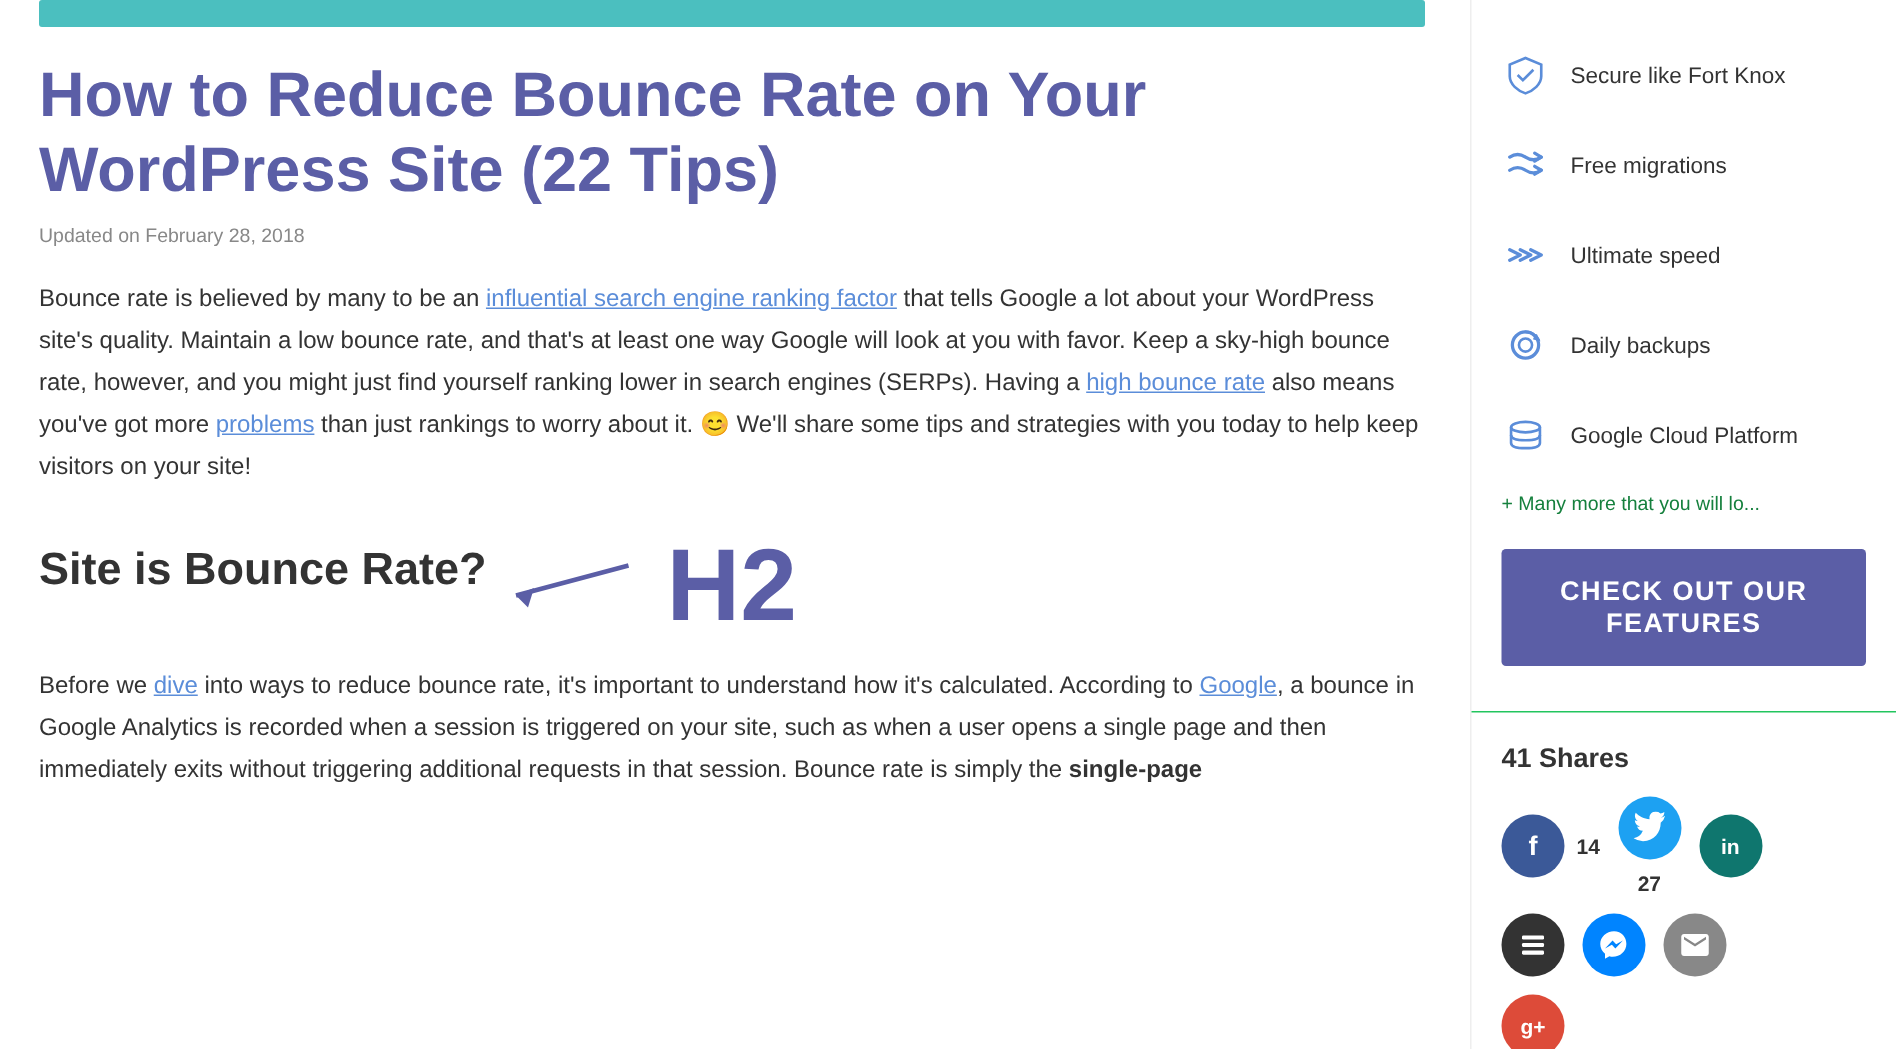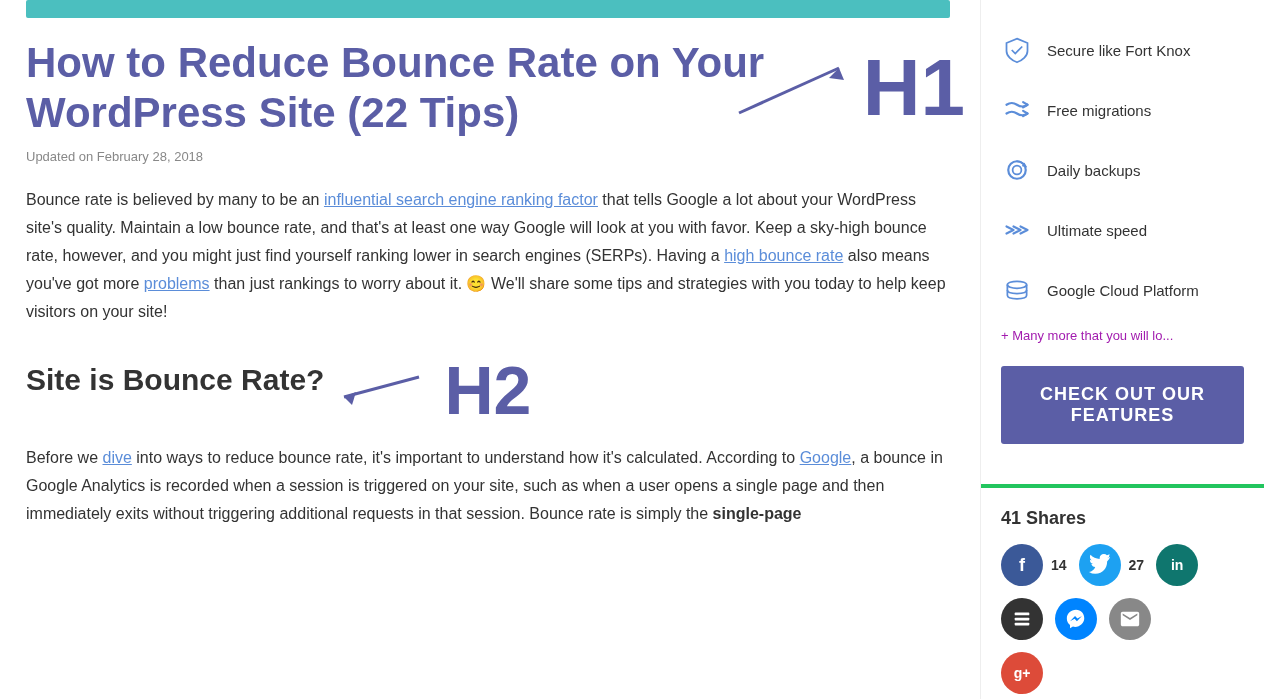--- a/index.html
+++ b/index.html
@@ -79,22 +79,22 @@
     .sidebar {
       width: 284px;
       min-height: 699px;
       background: #fff;
       border-left: 1px solid #eee;
       padding: 15px 0;
       flex-shrink: 0;
     }
 
     .sidebar-features {
-      padding: 5px 0 25px 0;
-      border-bottom: 4px solid #22c55e;
+      padding: 5px 0 15px 0;
+      border-bottom: 1px solid #22c55e;
     }
 
     .feature-item {
       display: flex;
       align-items: center;
       padding: 14px 20px;
       gap: 14px;
     }
 
     .feature-icon {
@@ -110,21 +110,21 @@
       font-family: Arial, sans-serif;
       font-size: 15px;
       color: #333;
       font-weight: 500;
     }
 
     .more-features-text {
       padding: 8px 20px;
       font-family: Arial, sans-serif;
       font-size: 13px;
-      color: #a21caf;
+      color: #15803d;
     }
 
     .checkout-btn {
       display: block;
       margin: 15px 20px;
       background: #5b5ea6;
       color: #fff;
       text-align: center;
       padding: 18px 10px;
       font-family: Arial, sans-serif;
@@ -195,27 +195,20 @@
   </style>
 </head>
 <body>
 
 <div class="main-content">
   <div class="top-banner"></div>
 
   <div class="title-area">
     <h1 class="article-title">How to Reduce Bounce Rate on Your WordPress Site (22 Tips)</h1>
 
-    <div style="position:absolute; right:-15px; top:10px; display:flex; align-items:flex-end; gap:4px;">
-      <svg width="130" height="70" viewBox="0 0 130 70">
-        <line x1="10" y1="55" x2="110" y2="10" stroke="#5b5ea6" stroke-width="3"></line>
-        <polygon points="110,10 100,20 115,22" fill="#5b5ea6"></polygon>
-      </svg>
-      <span class="big-label">H1</span>
-    </div>
   </div>
 
   <p class="article-meta">Updated on February 28, 2018</p>
 
   <div class="article-body">
     <p class="body-text">
       Bounce rate is believed by many to be an <a href="#">influential search engine ranking factor</a> that tells Google a lot about your WordPress site's quality. Maintain a low bounce rate, and that's at least one way Google will look at you with favor. Keep a sky-high bounce rate, however, and you might just find yourself ranking lower in search engines (SERPs). Having a <a href="#">high bounce rate</a> also means you've got more <a href="#">problems</a> than just rankings to worry about it. 😊 <span>We'll share some tips and strategies with you today to help keep visitors on your site!</span>
     </p>
   </div>
 
@@ -257,38 +250,38 @@
           <path d="M4 20 Q10 16 16 20 Q22 24 28 20" stroke="#5b8dd9" stroke-width="2.5" fill="none" stroke-linecap="round"></path>
           <path d="M23 17 L28 20 L23 23" stroke="#5b8dd9" stroke-width="2.5" fill="none" stroke-linecap="round" stroke-linejoin="round"></path>
         </svg>
       </div>
       <span class="feature-label">Free migrations</span>
     </div>
 
     <div class="feature-item">
       <div class="feature-icon">
         <svg class="icon-svg" viewBox="0 0 32 32" fill="none">
+          <path d="M4 12 L12 16 L4 20" stroke="#5b8dd9" stroke-width="2.5" fill="none" stroke-linecap="round" stroke-linejoin="round"></path>
+          <path d="M12 12 L20 16 L12 20" stroke="#5b8dd9" stroke-width="2.5" fill="none" stroke-linecap="round" stroke-linejoin="round"></path>
+          <path d="M20 12 L28 16 L20 20" stroke="#5b8dd9" stroke-width="2.5" fill="none" stroke-linecap="round" stroke-linejoin="round"></path>
+        </svg>
+      </div>
+      <span class="feature-label">Ultimate speed</span>
+    </div>
+
+    <div class="feature-item">
+      <div class="feature-icon">
+        <svg class="icon-svg" viewBox="0 0 32 32" fill="none">
           <circle cx="16" cy="16" r="10" stroke="#5b8dd9" stroke-width="2.5" fill="none"></circle>
           <circle cx="16" cy="16" r="5" stroke="#5b8dd9" stroke-width="2" fill="none"></circle>
           <path d="M16 6 Q22 6 26 12" stroke="#5b8dd9" stroke-width="2" fill="none" stroke-linecap="round"></path>
           <path d="M24 8 L26 12 L22 11" stroke="#5b8dd9" stroke-width="1.5" fill="#5b8dd9"></path>
         </svg>
       </div>
       <span class="feature-label">Daily backups</span>
-    </div>
-
-    <div class="feature-item">
-      <div class="feature-icon">
-        <svg class="icon-svg" viewBox="0 0 32 32" fill="none">
-          <path d="M4 12 L12 16 L4 20" stroke="#5b8dd9" stroke-width="2.5" fill="none" stroke-linecap="round" stroke-linejoin="round"></path>
-          <path d="M12 12 L20 16 L12 20" stroke="#5b8dd9" stroke-width="2.5" fill="none" stroke-linecap="round" stroke-linejoin="round"></path>
-          <path d="M20 12 L28 16 L20 20" stroke="#5b8dd9" stroke-width="2.5" fill="none" stroke-linecap="round" stroke-linejoin="round"></path>
-        </svg>
-      </div>
-      <span class="feature-label">Ultimate speed</span>
     </div>
 
     <div class="feature-item">
       <div class="feature-icon">
         <svg class="icon-svg" viewBox="0 0 32 32" fill="none">
           <ellipse cx="16" cy="10" rx="11" ry="4" stroke="#5b8dd9" stroke-width="2" fill="none"></ellipse>
           <path d="M5 10 L5 16 Q5 20 16 20 Q27 20 27 16 L27 10" stroke="#5b8dd9" stroke-width="2" fill="none"></path>
           <path d="M5 16 L5 22 Q5 26 16 26 Q27 26 27 22 L27 16" stroke="#5b8dd9" stroke-width="2" fill="none"></path>
         </svg>
       </div>
@@ -304,21 +297,21 @@
     <div class="shares-count">41 Shares</div>
 
     <div style="display:flex; align-items:center; gap:12px; margin-bottom:12px;">
       <div style="display:flex; align-items:center; gap:8px;">
         <div class="social-icon-circle" style="background:#3b5998; width:42px; height:42px;">
           <span style="color:#fff; font-weight:bold; font-family:Arial; font-size:18px;">f</span>
         </div>
         <span class="social-count">14</span>
       </div>
 
-      <div style="display:flex; align-items:center; gap:8px;">
+      <div style="display:flex; align-items:center; gap:8px;flex-direction:column;">
         <div class="social-icon-circle" style="background:#1da1f2; width:42px; height:42px;">
           <svg width="22" height="22" viewBox="0 0 24 24">
             <path d="M23 3a10.9 10.9 0 0 1-3.14 1.53A4.48 4.48 0 0 0 22.43.36a9 9 0 0 1-2.88 1.1A4.52 4.52 0 0 0 16.11 0c-2.5 0-4.52 2.02-4.52 4.52 0 .35.04.7.11 1.03C7.69 5.37 4.07 3.58 1.64.9a4.5 4.5 0 0 0-.61 2.27c0 1.57.8 2.95 2.01 3.76a4.5 4.5 0 0 1-2.05-.57v.06c0 2.19 1.56 4.02 3.63 4.43a4.5 4.5 0 0 1-2.04.08 4.53 4.53 0 0 0 4.22 3.14A9.05 9.05 0 0 1 0 19.54a12.77 12.77 0 0 0 6.92 2.03c8.3 0 12.84-6.88 12.84-12.84 0-.2 0-.39-.01-.58A9.17 9.17 0 0 0 23 3z" fill="white"></path>
           </svg>
         </div>
         <span class="social-count">27</span>
       </div>
 
       <div class="social-icon-circle" style="background:#0f766e; width:42px; height:42px;">
         <span style="color:#fff; font-weight:bold; font-family:Arial; font-size:14px;">in</span>

